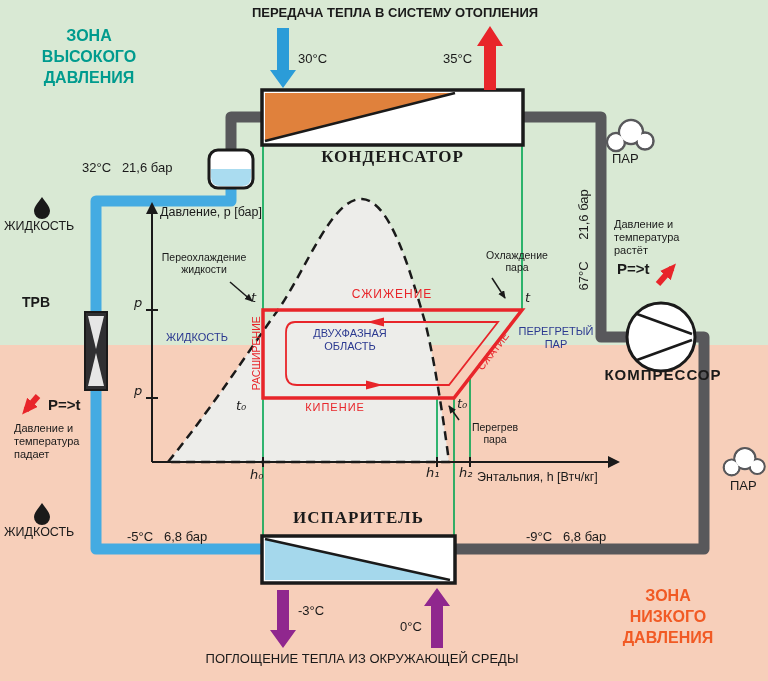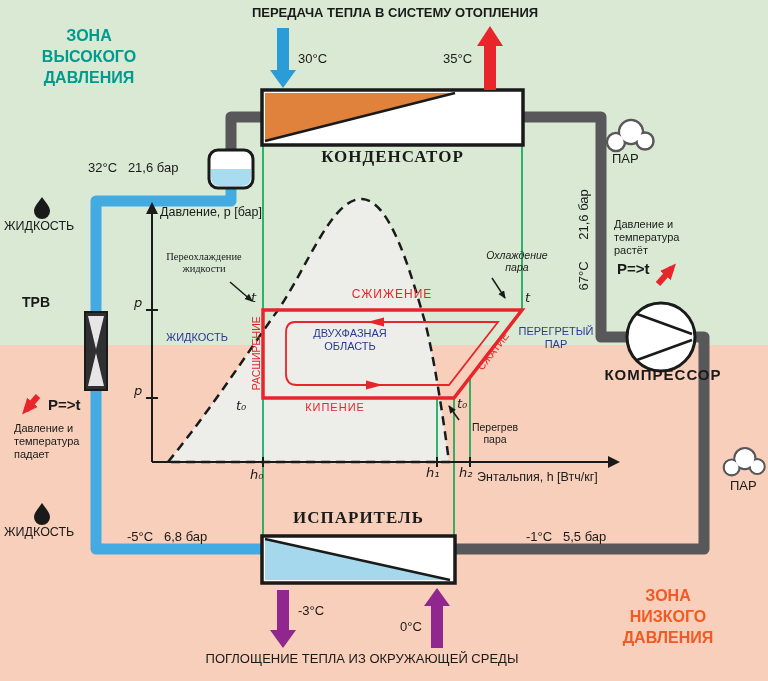--- a/index.html
+++ b/index.html
@@ -159,24 +159,24 @@
   <div class="t c b s17 ls1" style="left:262px;top:147px;width:261px;">КОНДЕНСАТОР</div>
   <div class="t c b s17 ls1" style="left:262px;top:508px;width:193px;">ИСПАРИТЕЛЬ</div>
   <div class="t c b s15 ls1" style="left:581px;top:366px;width:164px;">КОМПРЕССОР</div>
   <div class="t b" style="left:22px;top:294px;font-size:14px;">ТРВ</div>
 
   <div class="t s13" style="left:298px;top:51px;">30°C</div>
   <div class="t s13" style="left:443px;top:51px;">35°C</div>
   <div class="t s13" style="left:298px;top:603px;">-3°C</div>
   <div class="t s13" style="left:400px;top:619px;">0°C</div>
 
-  <div class="t s13 pre" style="left:88px;top:160px;">32°C   21,6 бар</div>
+  <div class="t s13 pre" style="left:82px;top:160px;">32°C   21,6 бар</div>
   <div class="t s13 pre c r90" style="left:504px;top:232px;width:160px;">67°C      21,6 бар</div>
   <div class="t s13 pre" style="left:127px;top:529px;">-5°C   6,8 бар</div>
-  <div class="t s13 pre" style="left:526px;top:529px;">-1°C   5,5 бар</div>
+  <div class="t s13 pre" style="left:526px;top:529px;">-9°C   6,8 бар</div>
 
   <div class="t s12" style="left:4px;top:219px;">ЖИДКОСТЬ</div>
   <div class="t s12" style="left:4px;top:525px;">ЖИДКОСТЬ</div>
   <div class="t s13" style="left:612px;top:151px;">ПАР</div>
   <div class="t s13" style="left:730px;top:478px;">ПАР</div>
 
   <div class="t s11 lh118" style="left:614px;top:218px;">
     <div>Давление и</div>
     <div>температура</div>
     <div>растёт</div>
@@ -211,25 +211,25 @@
   <div class="t c blu s11" style="left:300px;top:327px;width:100px;">
     <div>ДВУХФАЗНАЯ</div>
     <div>ОБЛАСТЬ</div>
   </div>
   <div class="t blu s11" style="left:166px;top:331px;">ЖИДКОСТЬ</div>
   <div class="t c blu s11" style="left:518px;top:325px;width:76px;">
     <div>ПЕРЕГРЕТЫЙ</div>
     <div>ПАР</div>
   </div>
 
-  <div class="t c s10 lh118" style="left:147px;top:251px;width:114px;font-family:Liberation Serif, serif;">
+  <div class="t c s10 lh118" style="left:147px;top:251px;width:114px;">
     <div>Переохлаждение</div>
     <div>жидкости</div>
   </div>
-  <div class="t c s10 lh118" style="left:472px;top:249px;width:90px;font-style:italic;">
+  <div class="t c s10 lh118" style="left:472px;top:249px;width:90px;">
     <div>Охлаждение</div>
     <div>пара</div>
   </div>
   <div class="t c s10 lh118" style="left:459px;top:421px;width:72px;">
     <div>Перегрев</div>
     <div>пара</div>
   </div>
 
   <div class="t s13 c" style="left:152px;top:651px;width:420px;">ПОГЛОЩЕНИЕ ТЕПЛА ИЗ ОКРУЖАЮЩЕЙ СРЕДЫ</div>
 </div>

